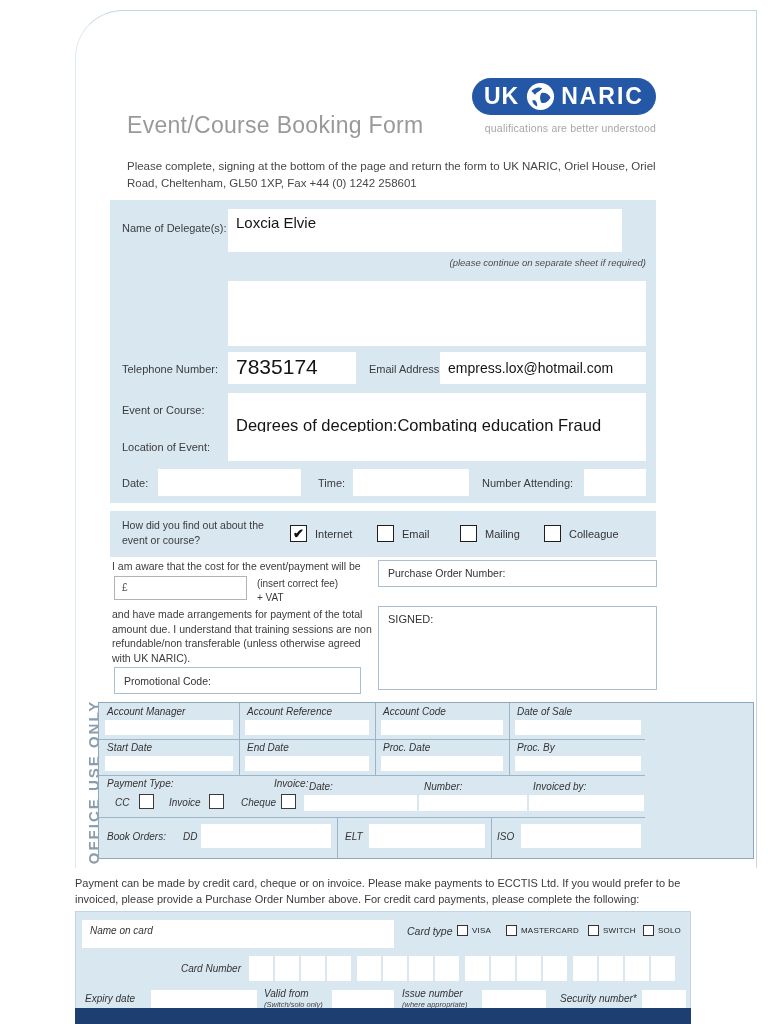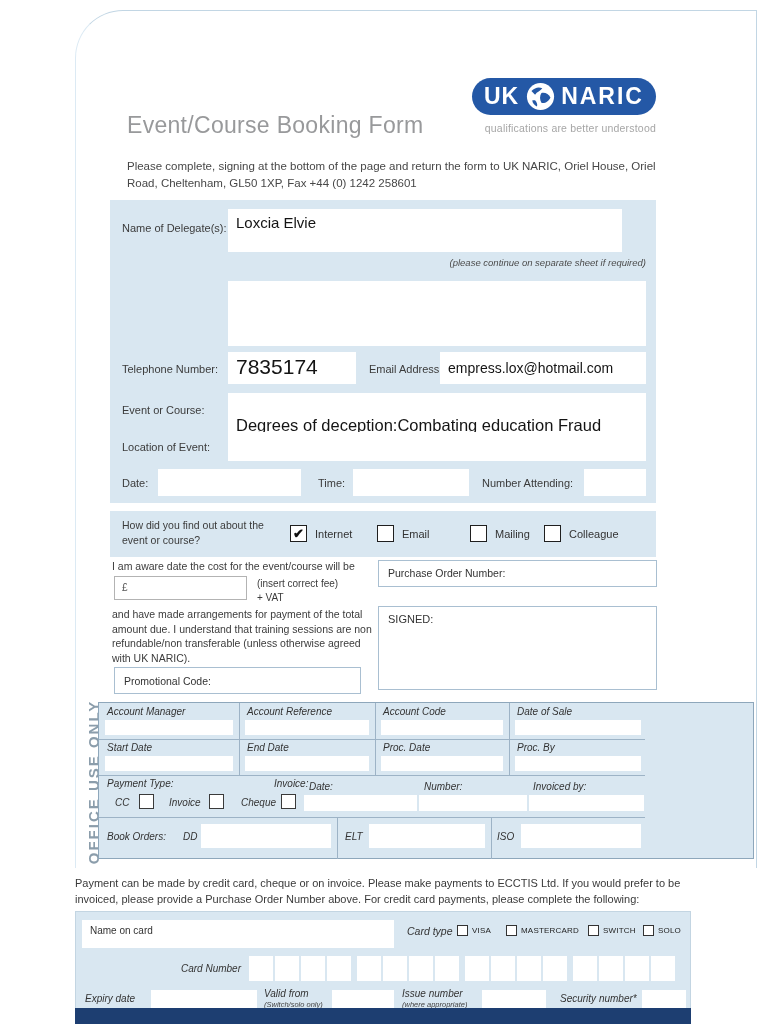--- a/index.html
+++ b/index.html
@@ -53,21 +53,21 @@
   .inp-date { left:48px; top:269px; width:143px; height:27px; }
   .lbl-time { left:208px; top:277px; }
   .inp-time { left:243px; top:269px; width:116px; height:27px; }
   .lbl-att { left:372px; top:277px; }
   .inp-att { left:474px; top:269px; width:62px; height:27px; }
 
   
   .source-panel { left:110px; top:511px; width:546px; height:46px; }
   .question { position:absolute; left:12px; top:7px; width:168px; font-size:10.5px; line-height:1.45; }
   .opt { position:absolute; top:14px; display:flex; align-items:center; gap:8px; }
-  .opt-0 { left:180px; } .opt-1 { left:267px; } .opt-2 { left:360px; } .opt-3 { left:434px; }
+  .opt-0 { left:180px; } .opt-1 { left:267px; } .opt-2 { left:350px; } .opt-3 { left:434px; }
   .cb {
     width:17px; height:17px; background:#fff; border:1.5px solid #1f1f1f;
     display:inline-flex; align-items:center; justify-content:center;
     font-size:13px; font-weight:bold; color:#101010; line-height:1;
   }
   .opt-label { font-size:11px; color:#333; }
 
   
   .aware-text { position:absolute; left:112px; top:560px; font-size:10.5px; }
   .fee-box { position:absolute; left:114px; top:576px; width:133px; height:24px; background:#fff; border:1px solid #b3b3b3; font-size:10px; color:#555; padding:5px 7px; }
@@ -93,21 +93,21 @@
   .o-inp { position:absolute; background:#fff; }
   .cb-sm { width:15px; height:15px; background:#fff; border:1px solid #3a3a3a; position:absolute; }
 
   
   .payment-note { position:absolute; left:75px; top:876px; width:618px; font-size:11px; line-height:1.45; color:#3a3a3a; }
   .card-panel { left:75px; top:911px; width:616px; height:99px; border:1px solid #c3d5e2; overflow:hidden; }
   .c-lbl { position:absolute; font-style:italic; font-size:10px; color:#333; white-space:nowrap; }
   .c-note { display:block; font-size:7.5px; font-style:italic; color:#444; margin-top:1px; }
   .c-inp { position:absolute; background:#fff; }
   .inp-cardname { left:6px; top:8px; width:312px; height:28px; }
-  .inp-cardname .inner-lbl { display:block; padding:5px 8px; font-size:10px; color:#333; }
+  .inp-cardname .inner-lbl { display:block; padding:5px 8px; font-size:10px; font-style:italic; color:#333; }
   .lbl-cardtype { left:331px; top:13px; font-size:10.5px; }
   .ctype { position:absolute; top:13px; display:flex; align-items:center; gap:4px; }
   .ctype-0 { left:381px; } .ctype-1 { left:430px; } .ctype-2 { left:512px; } .ctype-3 { left:567px; }
   .cb-xs { width:11px; height:11px; background:#fff; border:1px solid #333; flex:0 0 auto; }
   .ctype-label { font-size:8px; color:#222; letter-spacing:.2px; }
   .lbl-cardnumber { left:55px; top:51px; width:110px; text-align:right; }
   .card-boxes { position:absolute; left:173px; top:44px; display:flex; gap:6px; }
   .card-group { display:flex; gap:2px; }
   .card-cell { width:24px; height:25px; background:#fff; }
 
@@ -176,21 +176,21 @@
   <div class="opt opt-2">
     <span class="cb"></span>
     <span class="opt-label">Mailing</span>
   </div>
   <div class="opt opt-3">
     <span class="cb"></span>
     <span class="opt-label">Colleague</span>
   </div>
 </section>
 
-<span class="aware-text">I am aware date the cost for the event/course will be</span>
+<span class="aware-text">I am aware that the cost for the event/payment will be</span>
 <div class="fee-box">£</div>
 <span class="fee-note1">(insert correct fee)</span>
 <span class="fee-note2">+ VAT</span>
 
 <div class="box-bordered po-box">
   <span class="inner-lbl">Purchase Order Number:</span>
 </div>
 
 <p class="terms">and have made arrangements for payment of the total amount due. I understand that training sessions are non refundable/non transferable (unless otherwise agreed with UK NARIC).</p>
 

